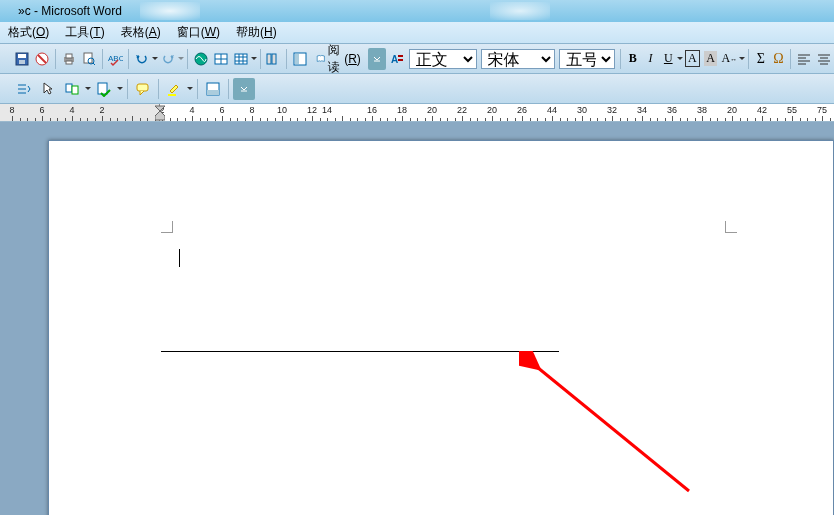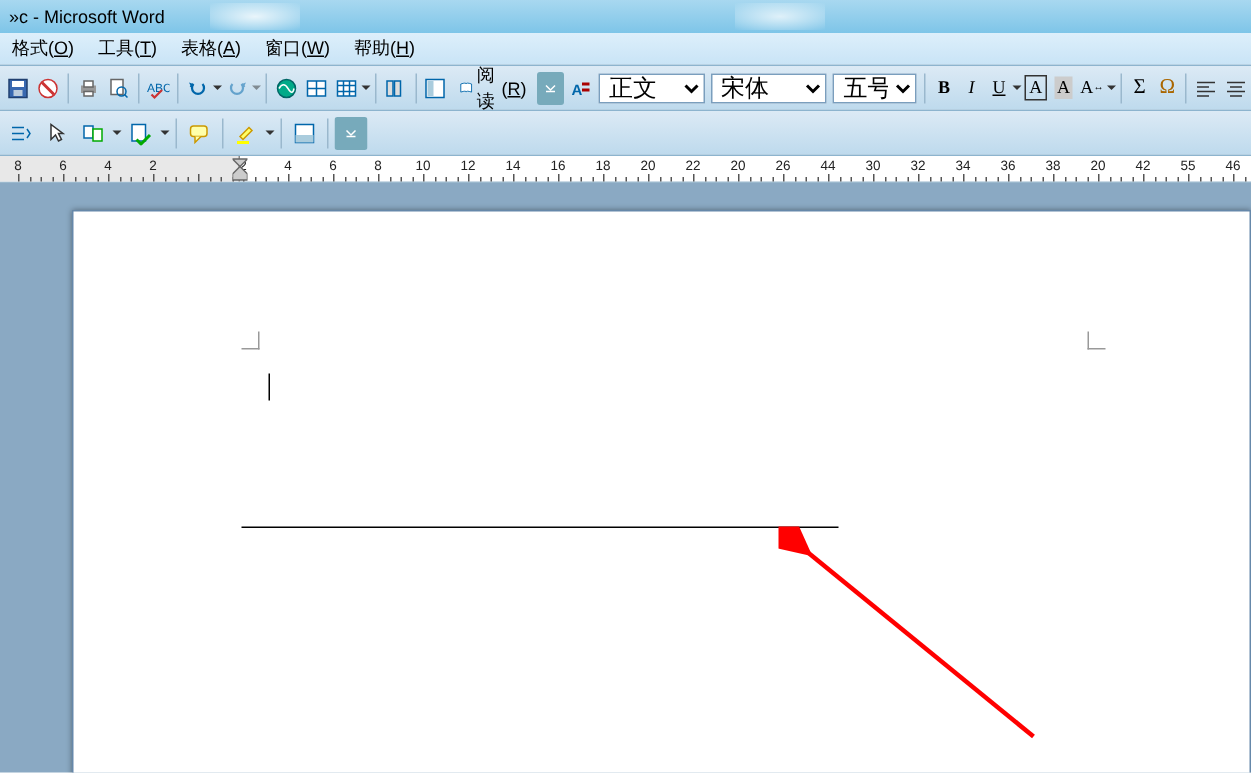--- a/index.html
+++ b/index.html
@@ -1,26 +1,26 @@
 <!DOCTYPE html>
 <html><head>
 <meta charset="utf-8">
 <style>
 * { margin: 0; padding: 0; box-sizing: border-box; font-family: "Microsoft YaHei", Tahoma, sans-serif; }
 body { width: 834px; height: 515px; overflow: hidden; background: #fff; }
 
-.titlebar { height: 22px; background: linear-gradient(to bottom, #a8d8f0, #7ec5e8); display: flex; align-items: center; padding-left: 6px; font-size: 12px; color: #000; overflow: hidden; position:relative; }
+.titlebar { height: 22px; background: linear-gradient(to bottom, #a8d8f0, #7ec5e8); display: flex; align-items: center; padding-left: 18px; font-size: 12px; color: #000; overflow: hidden; position:relative; }
 .titleflare { position:absolute; left:140px; top:2px; width:60px; height:18px; background:radial-gradient(rgba(255,255,255,.8), rgba(255,255,255,0)); }
 .titleflare2 { position:absolute; left:490px; top:2px; width:60px; height:18px; background:radial-gradient(rgba(255,255,255,.7), rgba(255,255,255,0)); }
 
 .menubar { height: 22px; background: linear-gradient(to bottom, #ddeffb, #c9e4f6); border-bottom: 1px solid #8db4ce; display: flex; align-items: center; font-size: 12px; }
 .menu-item { padding: 2px 8px; cursor: pointer; }
 .menu-item u { text-decoration: underline; }
 
-.toolbar { height: 30px; background: linear-gradient(to bottom, #dceaf5, #bedaed); border-bottom: 1px solid #8db4ce; display: flex; align-items: center; padding-left: 2px; font-size: 12px; }
+.toolbar { height: 30px; background: linear-gradient(to bottom, #dceaf5, #bedaed); border-bottom: 1px solid #8db4ce; display: flex; align-items: center; padding-left: 12px; font-size: 12px; }
 .tb-btn { width: 22px; height: 22px; margin: 0 1px; display: inline-flex; align-items: center; justify-content: center; border: 1px solid transparent; border-radius: 2px; cursor: pointer; position: relative; }
 .tb-sep { width: 1px; height: 20px; background: #9ab8cd; margin: 0 3px; }
 .tb-dd { width: 8px; height: 22px; display:inline-flex; align-items:center; justify-content:center; cursor:pointer; }
 .tb-dd::after { content:""; border-left:3px solid transparent; border-right:3px solid transparent; border-top:3px solid #333; }
 .tb-select { height: 20px; border: 1px solid #7a9ebd; background: #fff; font-size: 16px; padding: 0 2px; margin: 0 2px; }
 
 .ruler { height: 18px; background: #fff; border-bottom: 1px solid #9ab8cd; position: relative; overflow: hidden; }
 .ruler-before { position:absolute; left:0; top:0; height:18px; background:#e8e8e8; border-right:1px solid #888; }
 .ruler-scale { position:absolute; top:0; height:18px; }
 .ruler-tick { position:absolute; bottom:0; width:1px; height:4px; background:#555; }
@@ -306,21 +306,21 @@
       <div class="ruler-num" style="left: 282px;">10</div>
       <div class="ruler-tick maj" style="left: 282px;"></div>
       <div class="ruler-tick" style="left: 289.5px;"></div>
       <div class="ruler-tick" style="left: 297px;"></div>
       <div class="ruler-tick" style="left: 304.5px;"></div>
       <div class="ruler-num" style="left: 312px;">12</div>
       <div class="ruler-tick maj" style="left: 312px;"></div>
       <div class="ruler-tick" style="left: 319.5px;"></div>
       <div class="ruler-tick" style="left: 327px;"></div>
       <div class="ruler-tick" style="left: 334.5px;"></div>
-      <div class="ruler-num" style="left: 342px;">14</div>
+      <div class="ruler-num" style="left: 327px;">14</div>
       <div class="ruler-tick maj" style="left: 342px;"></div>
       <div class="ruler-tick" style="left: 349.5px;"></div>
       <div class="ruler-tick" style="left: 357px;"></div>
       <div class="ruler-tick" style="left: 364.5px;"></div>
       <div class="ruler-num" style="left: 372px;">16</div>
       <div class="ruler-tick maj" style="left: 372px;"></div>
       <div class="ruler-tick" style="left: 379.5px;"></div>
       <div class="ruler-tick" style="left: 387px;"></div>
       <div class="ruler-tick" style="left: 394.5px;"></div>
       <div class="ruler-num" style="left: 402px;">18</div>
@@ -386,21 +386,21 @@
       <div class="ruler-num" style="left: 762px;">42</div>
       <div class="ruler-tick maj" style="left: 762px;"></div>
       <div class="ruler-tick" style="left: 769.5px;"></div>
       <div class="ruler-tick" style="left: 777px;"></div>
       <div class="ruler-tick" style="left: 784.5px;"></div>
       <div class="ruler-num" style="left: 792px;">55</div>
       <div class="ruler-tick maj" style="left: 792px;"></div>
       <div class="ruler-tick" style="left: 799.5px;"></div>
       <div class="ruler-tick" style="left: 807px;"></div>
       <div class="ruler-tick" style="left: 814.5px;"></div>
-      <div class="ruler-num" style="left: 822px;">46</div>
+      <div class="ruler-num" style="left: 822px;">75</div>
       <div class="ruler-tick maj" style="left: 822px;"></div>
       <div class="ruler-tick" style="left: 829.5px;"></div>
     </div>
   <div class="ruler-indent" style="left:155px">
     <svg width="10" height="18">
         <path d="M0 2 H10 L5 7 Z" fill="#ccc" stroke="#666"></path>
         <path d="M0 12 L5 7 L10 12 V16 H0 Z" fill="#ccc" stroke="#666"></path>
       </svg>
   </div>
 </div>

